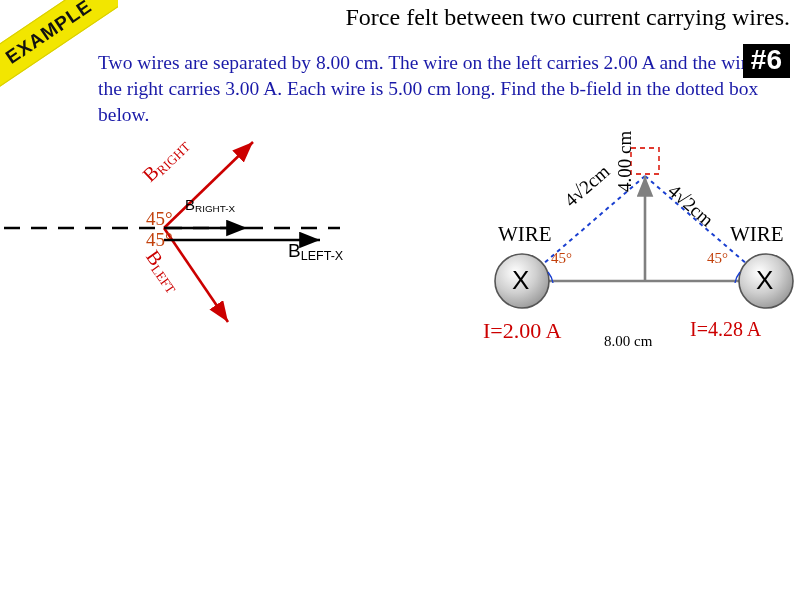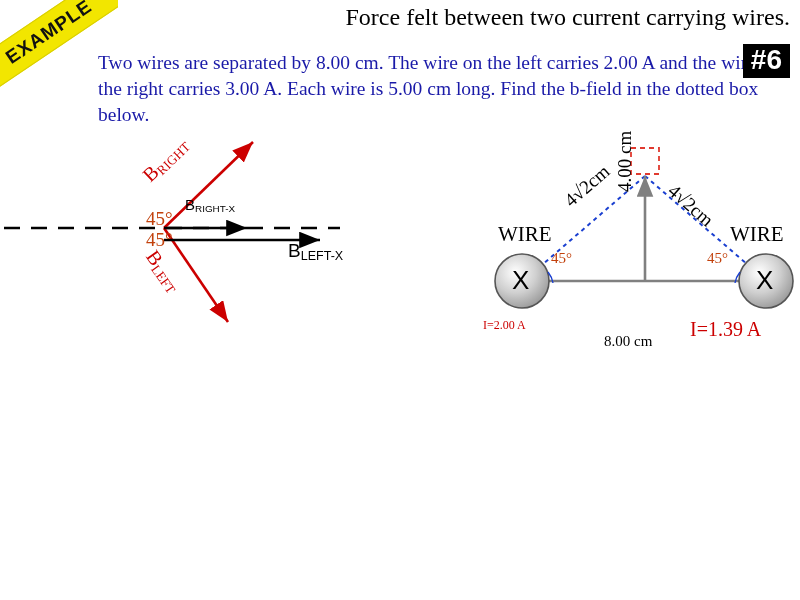--- a/index.html
+++ b/index.html
@@ -196,16 +196,16 @@
   <div class="lbl" style="left:614px; top:192px; font-size:19px; transform:rotate(-90deg); transform-origin:left top;">4.00 cm</div>
 
   <div class="lbl" style="left:604px; top:288px; font-size:15px;margin-top:45px;">8.00 cm</div>
 
   <div class="lbl blue" style="left:551px; top:250px; font-size:15px;">45°</div>
   <div class="lbl blue" style="left:707px; top:250px; font-size:15px;">45°</div>
 
   <div class="lbl sans" style="left:512px; top:265px; font-size:26px;">X</div>
   <div class="lbl sans" style="left:756px; top:265px; font-size:26px;">X</div>
 
-  <div class="lbl red" style="left:483px; top:318px; font-size:12px;font-family:Liberation Serif, serif;">I=2.00 A</div>
-  <div class="lbl red" style="left:690px; top:318px; font-size:20px;">I=1.39 A</div>
+  <div class="lbl red" style="left:483px; top:318px; font-size:22px;font-family:Liberation Serif, serif;">I=2.00 A</div>
+  <div class="lbl red" style="left:690px; top:318px; font-size:20px;">I=4.28 A</div>
 
 </div>
 
 </body></html>

